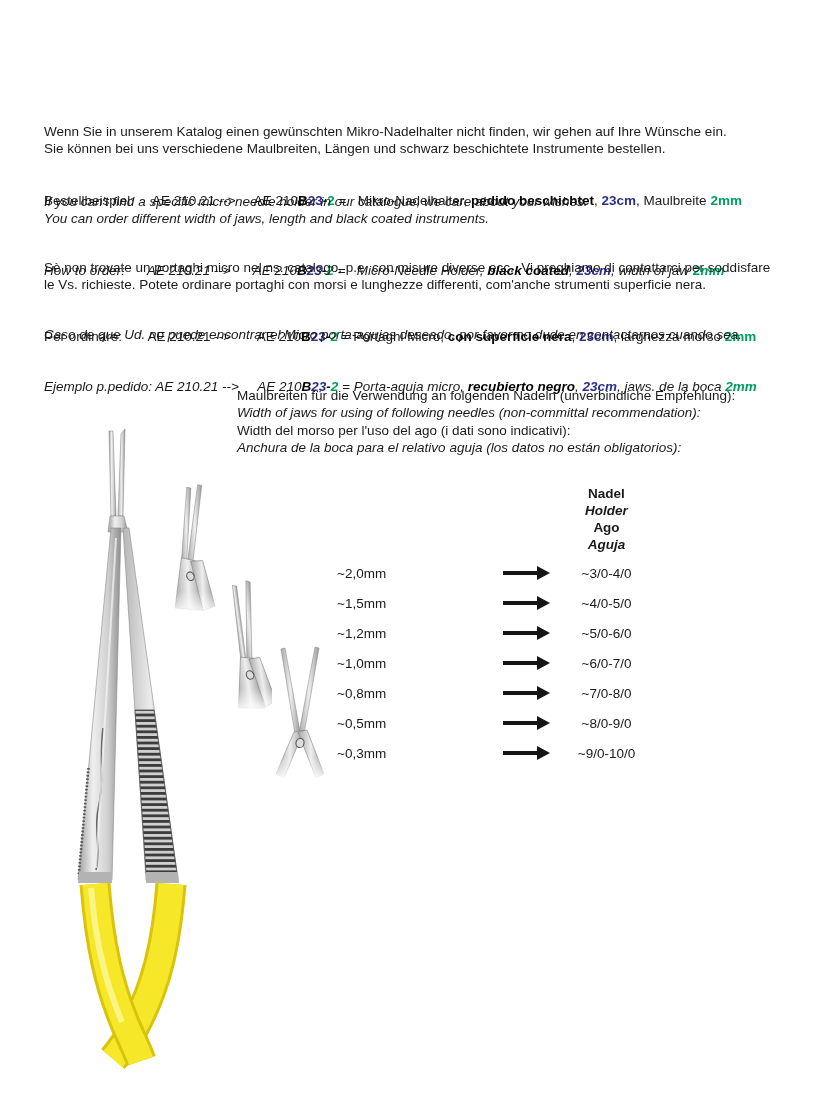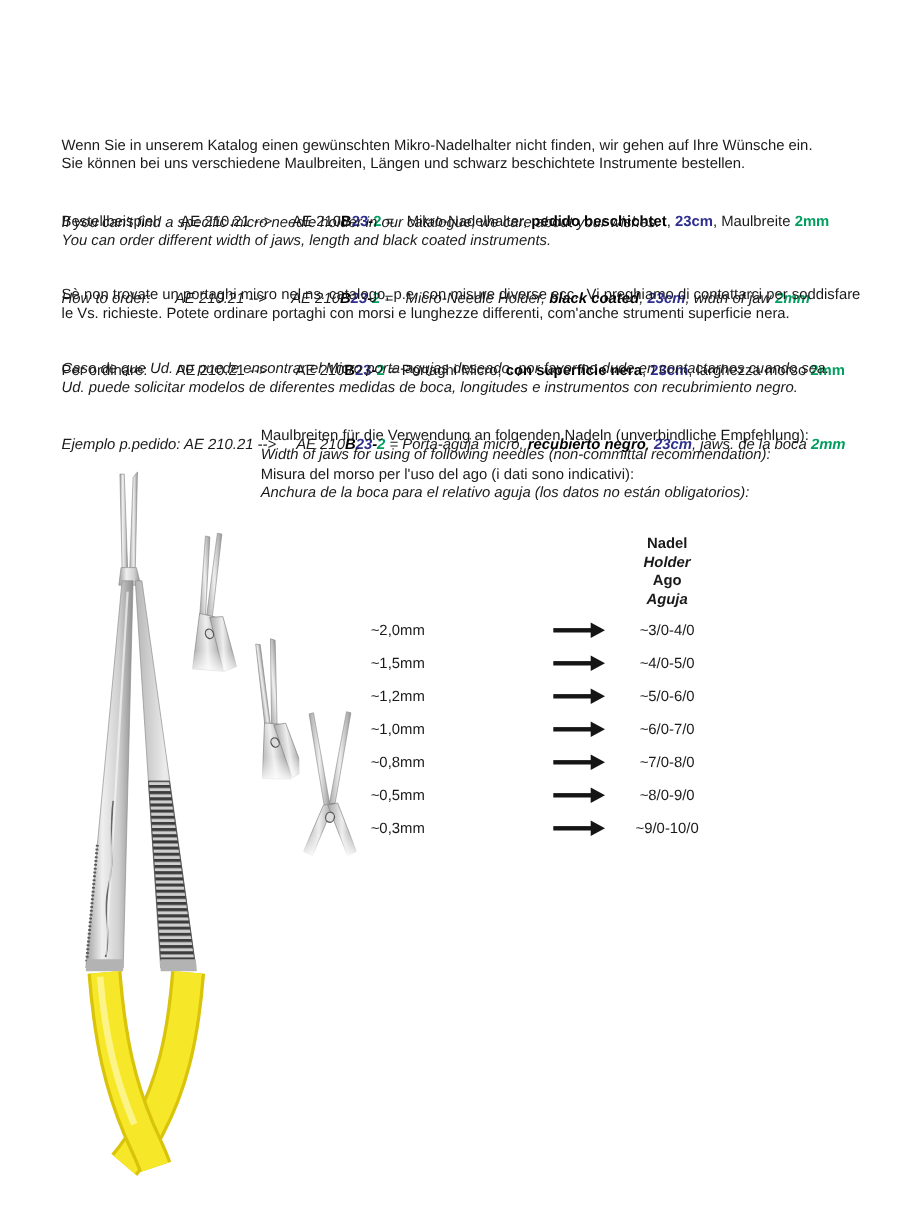--- a/index.html
+++ b/index.html
@@ -2,21 +2,21 @@
 <html><head>
 <meta charset="utf-8">
 <style>
   html,body{margin:0;padding:0;}
   body{
     width:826px;height:1101px;position:relative;background:#ffffff;
     font-family:"Liberation Sans","DejaVu Sans",sans-serif;color:#1a1a1a;
     overflow:hidden;
   }
   .page{position:absolute;inset:0;}
-  .para{position:absolute;left:56px;font-size:13.5px;line-height:17.4px;white-space:pre;}
+  .para{position:absolute;left:44px;font-size:13.5px;line-height:17.4px;white-space:pre;}
   .para.i{font-style:italic;}
   #para-de{top:88px;}
   #para-en{top:158px;}
   #para-it{top:224px;}
   #para-es{top:291px;}
   .b{font-weight:bold;color:#000;}
   .blue{color:#2e2e8d;}
   .green{color:#009f5f;}
   #jaw-note{position:absolute;left:237px;top:387px;font-size:13.5px;line-height:17.4px;white-space:nowrap;}
   #jaw-note .it{font-style:italic;}
@@ -49,28 +49,28 @@
   </div>
   <div class="para i" id="para-en">
     <div class="plines"><div>If you can't find a specific micro needle holder in our catalogue, we care about your wishes.</div><div>You can order different width of jaws, length and black coated instruments.</div></div>
     <div class="order-line"><span>How to order:      AE 210.21 --&gt;      AE 210</span><span class="b">B</span><span class="b blue">23</span><span class="b">-</span><span class="b green">2</span><span> =   Micro-Needle Holder, </span><span class="b">black coated</span><span>, </span><span class="b blue">23cm</span><span>, width of jaw </span><span class="b green">2mm</span></div>
   </div>
   <div class="para" id="para-it">
     <div class="plines"><div>Sè non trovate un portaghi micro nel ns. catalogo, p.e. con misure diverse ecc., Vi preghiamo di contattarci per soddisfare</div><div>le Vs. richieste. Potete ordinare portaghi con morsi e lunghezze differenti, com'anche strumenti superficie nera.</div></div>
     <div class="order-line"><span>Per ordinare:       AE 210.21 --&gt;       AE 210</span><span class="b">B</span><span class="b blue">23</span><span class="b">-</span><span class="b green">2</span><span> = Portaghi Micro, </span><span class="b">con superficie nera</span><span>, </span><span class="b blue">23cm</span><span>, larghezza morso </span><span class="b green">2mm</span></div>
   </div>
   <div class="para i" id="para-es">
-    <div class="plines"><div>Caso de que Ud. no puede encontrar el Micro porta-agujas deseado, por favor no dude en contactarnos cuando sea.</div><div>Ud. puede solicitar modelos de diferentes medidas de boca, longitudes e instrumentos con recubrimiento negro.</div></div>
+    <div class="plines"><div>Caso de que Ud. no puede encontrar el Micro porta-agujas deseado, por favor no dude en contactarnos cuando sea.</div></div>
     <div class="order-line"><span>Ejemplo p.pedido: AE 210.21 --&gt;     AE 210</span><span class="b">B</span><span class="b blue">23</span><span class="b">-</span><span class="b green">2</span><span> = Porta-aguja micro, </span><span class="b">recubierto negro</span><span>, </span><span class="b blue">23cm</span><span>, jaws. de la boca </span><span class="b green">2mm</span></div>
   </div>
 
   <div id="jaw-note">
       <div>Maulbreiten für die Verwendung an folgenden Nadeln (unverbindliche Empfehlung):</div>
       <div class="it">Width of jaws for using of following needles (non-committal recommendation):</div>
-      <div>Misura del morso per l'uso del ago (i dati sono indicativi):</div>
+      <div>Width del morso per l'uso del ago (i dati sono indicativi):</div>
       <div class="it">Anchura de la boca para el relativo aguja (los datos no están obligatorios):</div>
     </div>
 
   <div class="hdr" id="needle-header">
       <div>Nadel</div>
       <div class="it">Holder</div>
       <div>Ago</div>
       <div class="it">Aguja</div>
     </div>
   <div id="rows">

